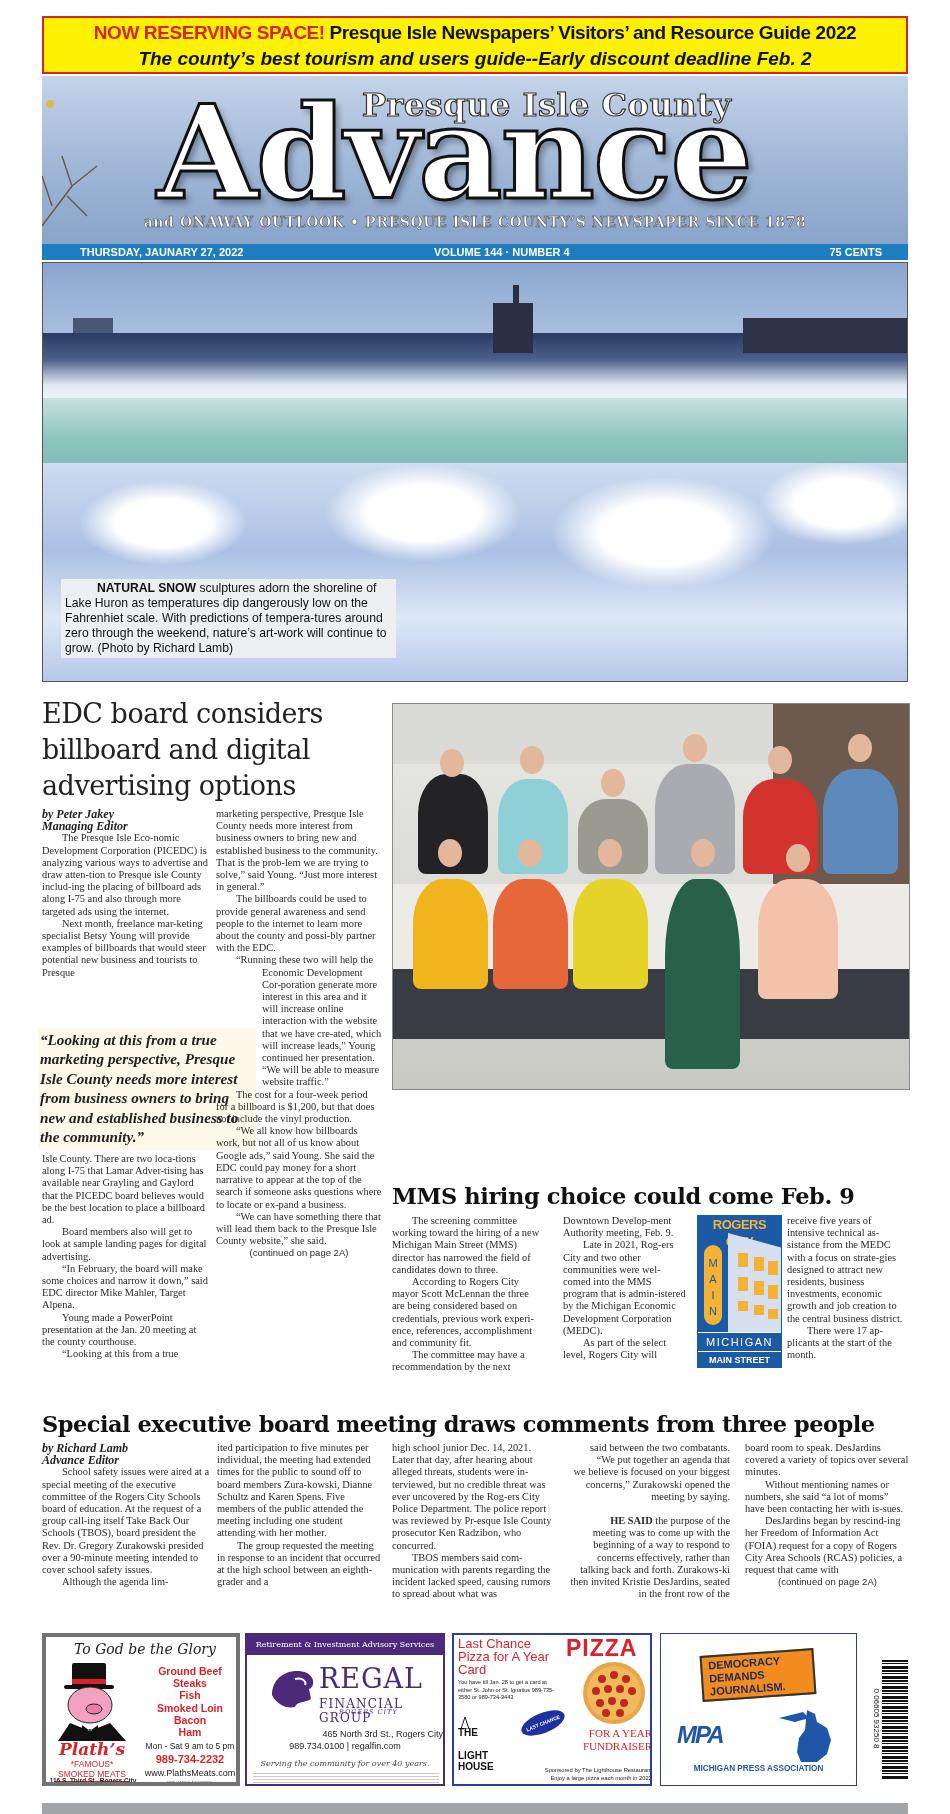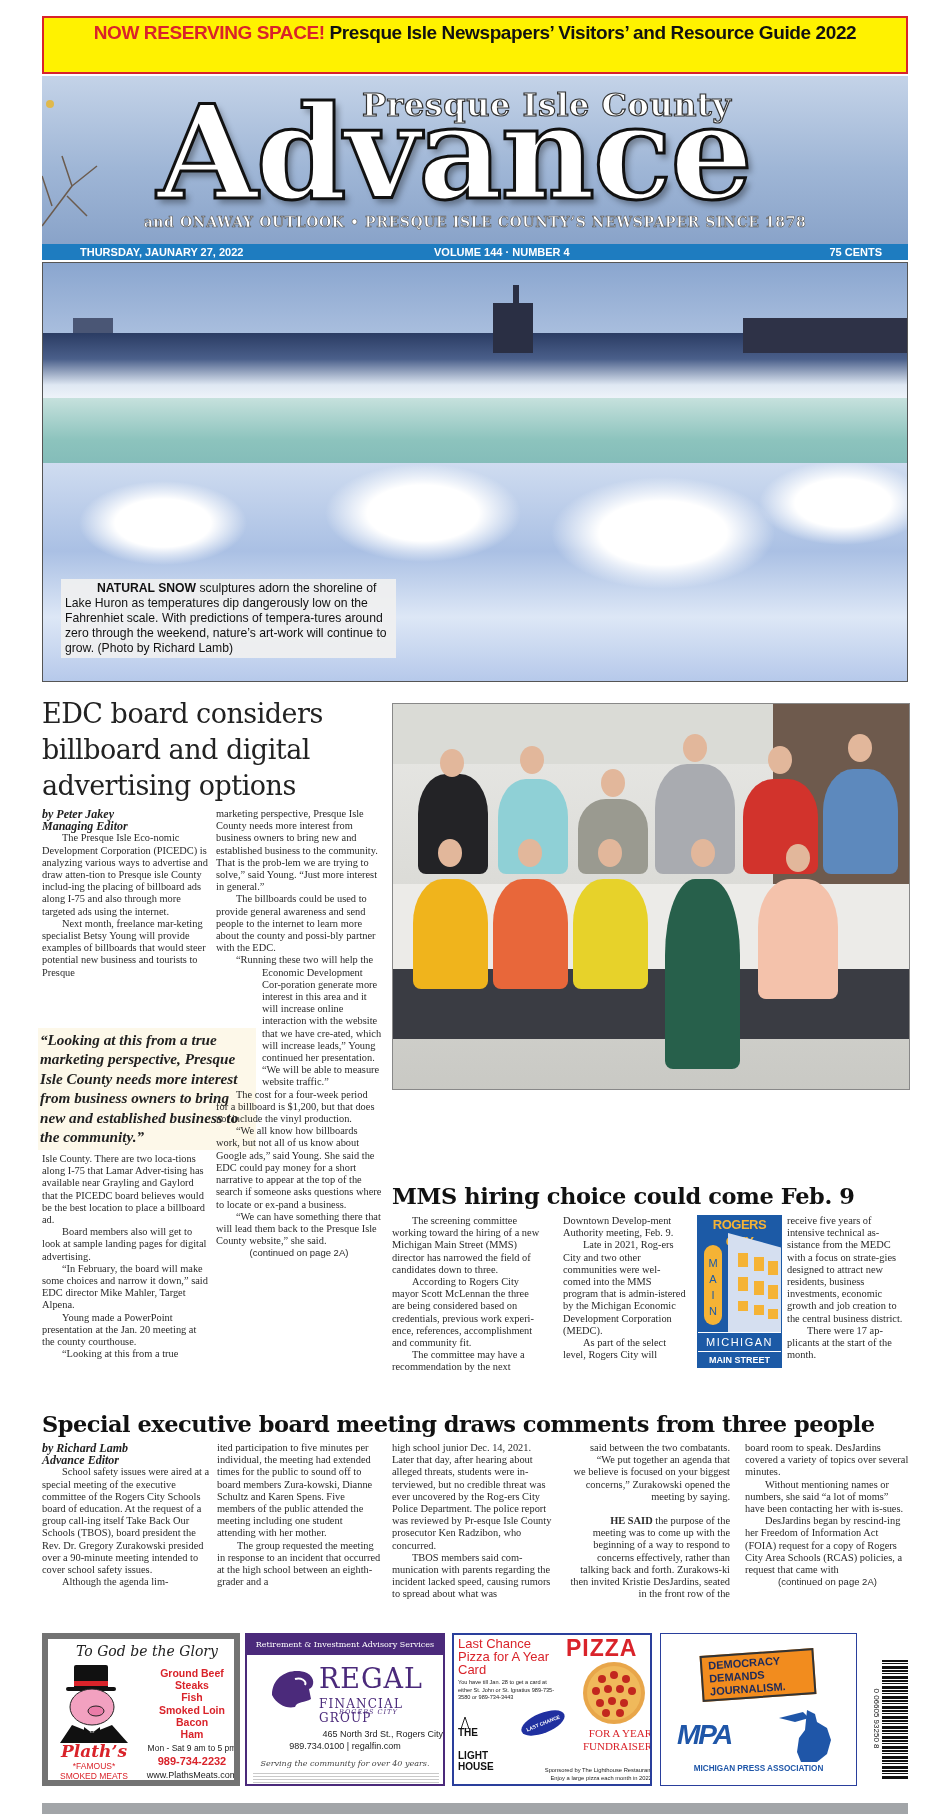--- a/index.html
+++ b/index.html
@@ -48,33 +48,34 @@
   .h-mms { left: 392px; top: 1182px; width: 520px; font-family: "DejaVu Serif", serif; font-weight: bold; font-size: 22.5px; line-height: 28px; letter-spacing: -0.4px; color: #111; }
   .mms-logo { left: 697px; top: 1215px; width: 85px; height: 153px; background: #1c5aa6; border: 1px solid #1c5aa6; overflow: hidden; }
   .mms-logo .top { position: absolute; left: 0; top: 0; width: 100%; height: 17px; background: #1c5aa6; color: #f5b335; font-family: "Liberation Sans", sans-serif; font-weight: bold; font-size: 13px; line-height: 17px; text-align: center; letter-spacing: -0.5px; }
   .mms-logo .mich { position: absolute; left: 0; top: 116px; width: 100%; height: 18px; color: #fff; font-family: "Liberation Sans", sans-serif; font-size: 11px; letter-spacing: 1.5px; text-align: center; line-height: 18px; border-top: 1px solid #fff; }
   .mms-logo .ms { position: absolute; left: 0; top: 135px; width: 100%; height: 17px; color: #fff; font-family: "Liberation Sans", sans-serif; font-weight: bold; font-size: 9px; text-align: center; line-height: 17px; border-top: 1px solid #fff; }
 
   .h-special { left: 42px; top: 1410px; width: 870px; font-family: "DejaVu Serif", serif; font-weight: bold; font-size: 22.5px; line-height: 28px; letter-spacing: -0.5px; color: #111; }
 
   
   .ad { position: absolute; top: 1633px; height: 153px; background: #fff; overflow: hidden; }
-  .ad-plath { left: 42px; width: 198px; border: 6px solid #737373; }
+  .ad-plath { left: 42px; width: 198px; border: 4px solid #737373; }
   .ad-regal { left: 245px; width: 200px; border: 2px solid #4b2a7b; }
   .ad-pizza { left: 452px; width: 200px; border: 2px solid #2a3f9c; }
   .ad-mpa { left: 660px; width: 197px; border: 1px solid #2a3f9c; }
   .barcode { left: 866px; top: 1660px; width: 44px; height: 120px; }
 
   .footer-bar { left: 42px; top: 1803px; width: 866px; height: 11px; background: #a2a5a8; }
 </style>
 </head>
 <body>
 
 <div class="abs promo">
   <div class="l1"><span class="red">NOW RESERVING SPACE!</span><span> Presque Isle Newspapers’ Visitors’ and  Resource Guide 2022</span></div>
+  <div class="l2">The county’s best tourism and users guide--Early discount deadline Feb. 2</div>
 </div>
 
 <div class="abs masthead">
   <svg class="branch" viewBox="0 0 60 140">
     <path d="M0 130 L30 90 L20 60 M30 90 L55 70 M10 110 L0 80 M25 100 L45 120" stroke="#6b5b4e" stroke-width="1.5" fill="none"></path>
     <circle cx="8" cy="8" r="4" fill="#e0b94c"></circle>
   </svg>
   <div class="big">Advance</div>
   <div class="sub-top">Presque Isle County</div>
   <div class="tag">and ONAWAY OUTLOOK  •  PRESQUE ISLE COUNTY’S NEWSPAPER SINCE 1878</div>
@@ -308,21 +309,21 @@
     <div>Enjoy a large pizza each month in 2022</div>
   </div>
 </div>
 
 <div class="ad ad-mpa">
   <div class="abs" style="left:40px;top:18px;width:114px;height:46px;background:#f28c1e;border:2px solid #333;transform:rotate(-4deg);font-family:'Liberation Sans',sans-serif;font-weight:bold;font-size:11px;line-height:13px;color:#1d2a5a;padding:2px 6px">DEMOCRACY DEMANDS JOURNALISM.</div>
   <svg class="abs" style="left:118px;top:74px" width="60" height="56" viewBox="0 0 60 56">
     <path d="M28 2 L36 6 L38 14 L48 20 L52 32 L48 46 L38 54 L22 54 L18 44 L20 30 L26 22 Z" fill="#1f56a8"></path>
     <path d="M0 10 L24 4 L30 10 L16 14 Z" fill="#1f56a8"></path>
   </svg>
-  <div class="abs" style="left:16px;top:78px;font-family:'Liberation Sans',sans-serif;font-weight:bold;font-style:italic;font-size:28px;line-height:46px;color:#1f56a8;letter-spacing:-2px">MPA</div>
+  <div class="abs" style="left:16px;top:78px;font-family:'Liberation Sans',sans-serif;font-weight:bold;font-style:italic;font-size:24px;line-height:46px;color:#1f56a8;letter-spacing:-2px">MPA</div>
   <div class="abs" style="left:0;top:130px;width:100%;text-align:center;font-family:'Liberation Sans',sans-serif;font-weight:bold;font-size:8.2px;color:#1f56a8">MICHIGAN PRESS ASSOCIATION</div>
 </div>
 
 <div class="abs barcode">
   <div style="position:absolute;left:16px;top:0;width:26px;height:120px;background:repeating-linear-gradient(180deg,#111 0 2px,#fff 2px 3px,#111 3px 4px,#fff 4px 6px,#111 6px 9px,#fff 9px 10px)"></div>
   <div style="position:absolute;left:-50px;top:54px;width:120px;transform:rotate(90deg);font-family:'Liberation Sans',sans-serif;font-size:8px;color:#111;text-align:center">0 06605 93250 8</div>
 </div>
 
 <div class="abs footer-bar"></div>
 

